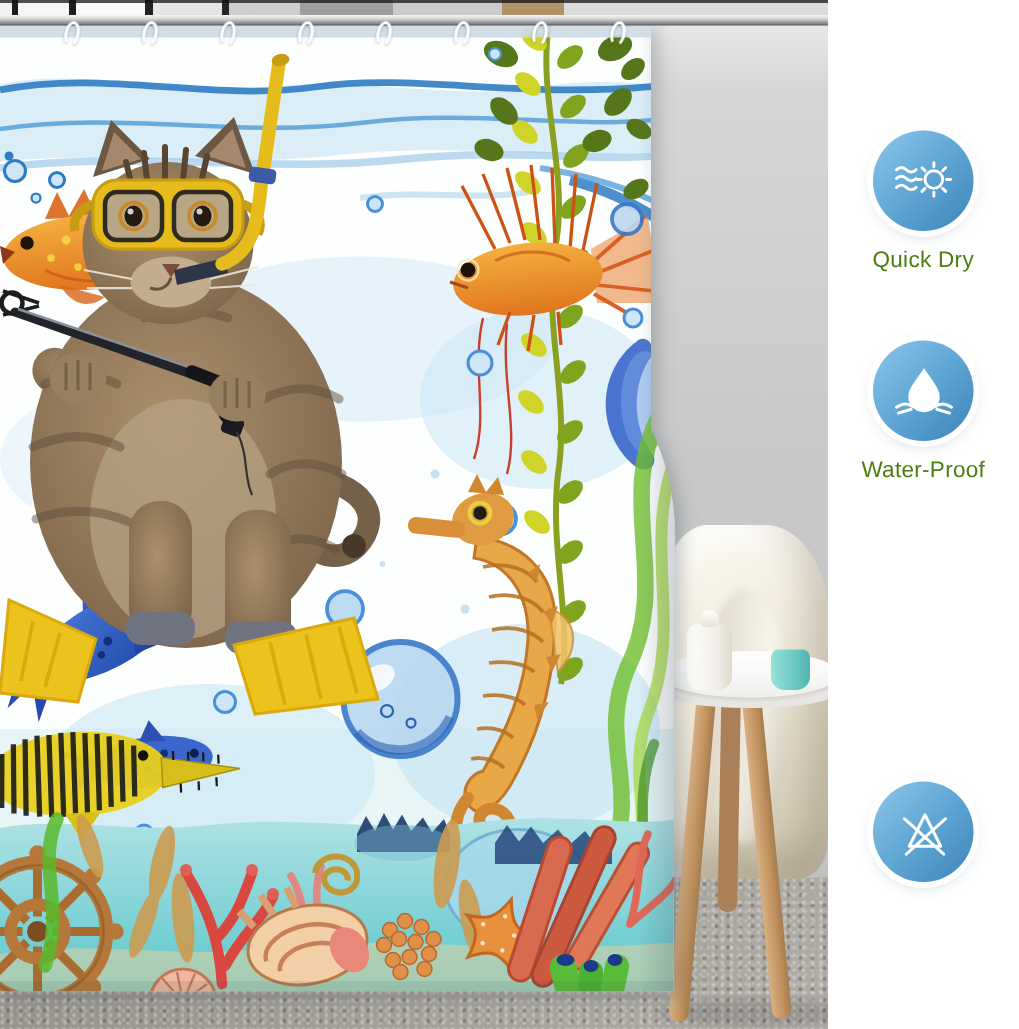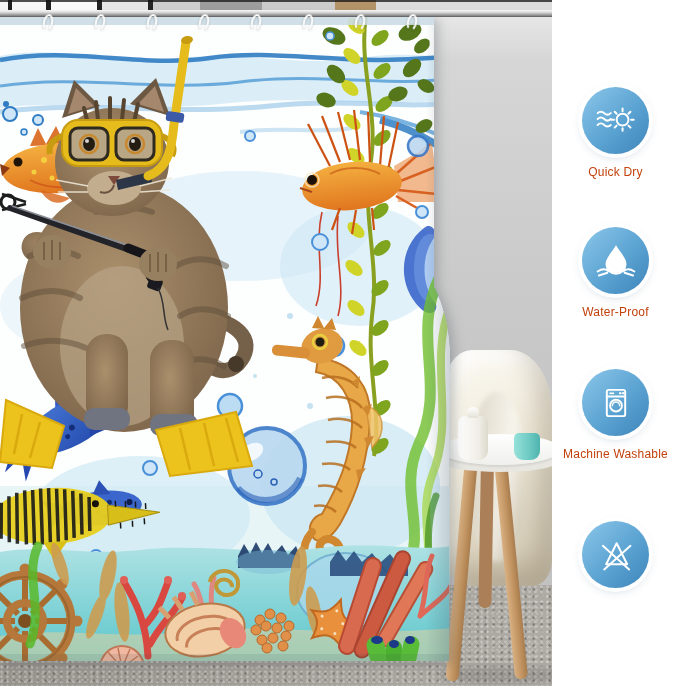--- a/index.html
+++ b/index.html
@@ -54,22 +54,22 @@
     background:linear-gradient(90deg,#96e2da,#6cc9c2 60%,#4fb3ad);}
   .curtain-svg{left:0;top:16px;z-index:20;filter:drop-shadow(4px 3px 6px rgba(50,60,70,.28));}
 
   
   .features{left:552px;top:0;width:127px;height:686px;background:#fff;}
   .feature{left:0;width:127px;text-align:center;}
   .badge{position:relative;margin:0 auto;width:67px;height:67px;border-radius:50%;
     background:linear-gradient(135deg,#8cc7ea 0%,#5ba3d2 55%,#3d84ba 100%);
     display:flex;align-items:center;justify-content:center;
     box-shadow:0 0 0 4px rgba(255,255,255,.95), 0 3px 10px rgba(90,120,150,.30);}
-  .feature-label{position:relative;display:block;margin-top:11px;font-size:12px;
-    color:#c2410c;letter-spacing:.2px;white-space:nowrap;}
+  .feature-label{position:relative;display:block;margin-top:11px;font-size:15px;
+    color:#4d7c0f;letter-spacing:.2px;white-space:nowrap;}
   .f1{top:87px;} .f2{top:227px;} .f3{top:369px;} .f4{top:521px;}
   .badge svg{position:static;}
 </style>
 </head>
 <body>
 
 <div class="stage">
 
   <div class="photo">
     <div class="window-strip"></div>
@@ -591,34 +591,20 @@
           <path d="M32,8 C26,18 16,28 16,37 a16,16 0 0 0 32,0 C48,28 38,18 32,8 Z" fill="#fff" stroke="none"></path>
           <path d="M4,48 C10,44 16,44 20,47"></path>
             <path d="M6,54 L19,50"></path>
           <path d="M60,48 C54,44 48,44 44,47"></path>
             <path d="M58,54 L45,50"></path>
         </svg>
       </div>
       <span class="feature-label">Water-Proof</span>
     </div>
 
-    <div class="feature f3">
-      <div class="badge">
-        <svg width="42" height="42" viewBox="0 0 64 64" fill="none" stroke="#fff" stroke-width="3" stroke-linecap="round">
-          <rect x="18" y="12" width="28" height="40" rx="3"></rect>
-          <line x1="18" y1="22" x2="46" y2="22"></line>
-          <rect x="22" y="16" width="7" height="2.5" fill="#fff" stroke="none"></rect>
-          <circle cx="38.5" cy="17" r="1.8" fill="#fff" stroke="none"></circle>
-          <circle cx="43" cy="17" r="1.8" fill="#fff" stroke="none"></circle>
-          <circle cx="32" cy="36" r="9"></circle>
-          <path d="M26.5,36 a5.5,5.5 0 0 1 11,0" stroke-width="2"></path>
-        </svg>
-      </div>
-      <span class="feature-label">Machine Washable</span>
-    </div>
 
     <div class="feature f4">
       <div class="badge">
         <svg width="42" height="42" viewBox="0 0 64 64" fill="none" stroke="#fff" stroke-width="3" stroke-linecap="round" stroke-linejoin="round">
           <path d="M33,14 L49,46 L17,46 Z"></path>
           <line x1="12" y1="18" x2="52" y2="54"></line>
           <line x1="54" y1="18" x2="14" y2="54"></line>
         </svg>
       </div>
     </div>

